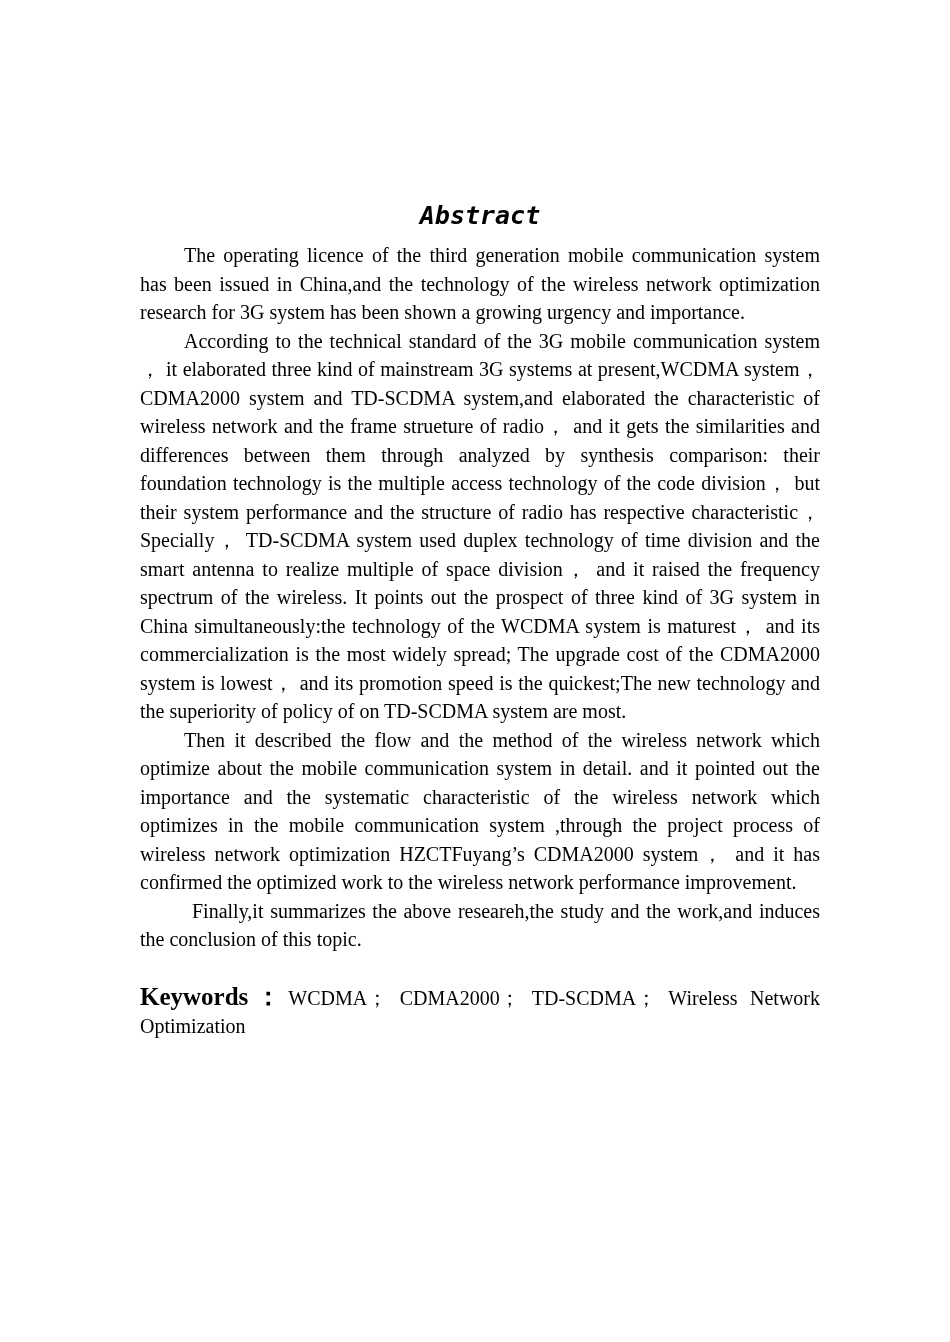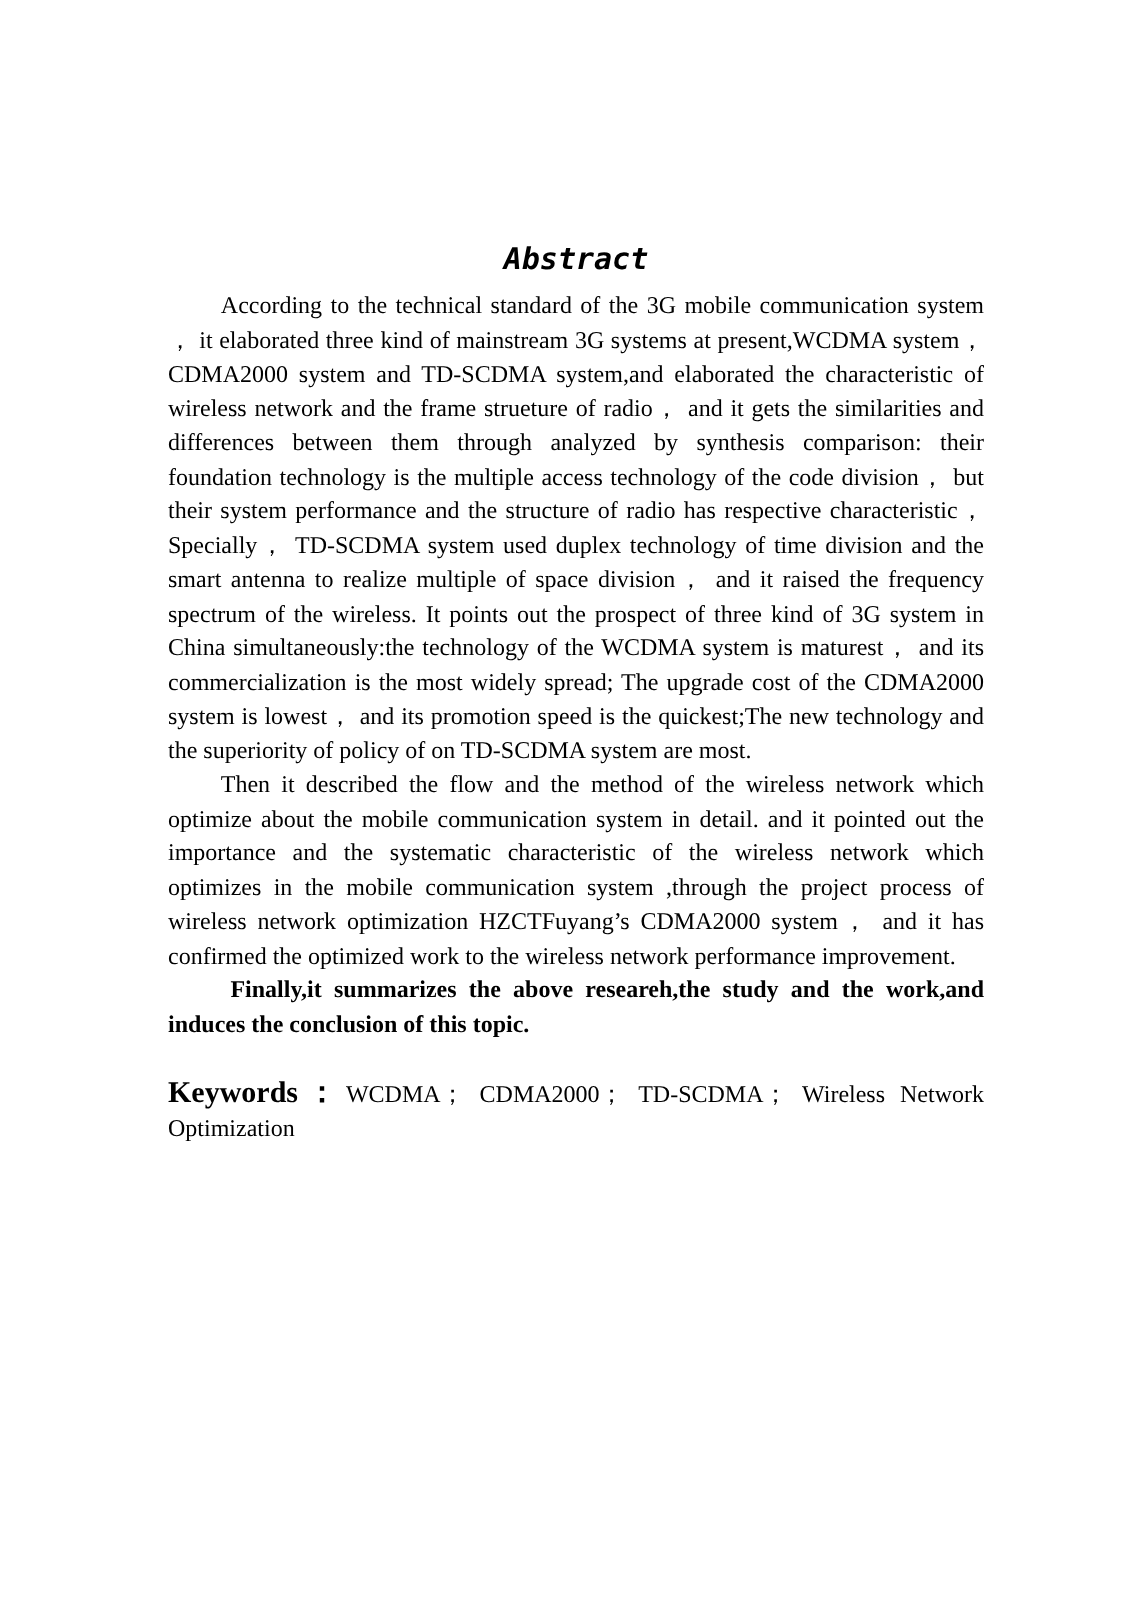--- a/index.html
+++ b/index.html
@@ -34,39 +34,39 @@
       font-family: "Liberation Serif", serif;
       font-size: 20px;
       line-height: 28.5px;
       text-align: justify;
       text-indent: 44px;
       margin: 0;
       word-spacing: 0px;
     }
     .para.p4 {
       text-indent: 52px;
-      font-weight: bold;
     }
     .keywords {
       font-family: "Liberation Serif", serif;
       font-size: 20px;
       line-height: 28.5px;
       text-align: justify;
       margin: 29px 0 0 0;
     }
     .kw-label {
       font-weight: bold;
       font-size: 25px;
       font-family: Liberation Serif, serif;
     }
   </style>
 </head>
 <body>
 
 <div class="page">
   <h1 class="title">Abstract</h1>
+  <p class="para">The operating licence of the third generation mobile communication system has been issued in China,and the technology of the wireless network optimization research for 3G system has been shown a growing urgency and importance.</p>
   <p class="para">According to the technical standard of the 3G mobile communication system ， it elaborated three kind of mainstream 3G systems at present,WCDMA system， CDMA2000 system and TD-SCDMA system,and elaborated the characteristic of wireless network and the frame strueture of radio， and it gets the similarities and differences between them through analyzed by synthesis comparison: their  foundation technology is the multiple access technology of the code division， but their system performance and the structure of radio has respective characteristic， Specially， TD-SCDMA system used duplex technology of time division and the smart antenna to realize multiple of space division， and it raised the frequency spectrum of the wireless. It points out the prospect of three kind of 3G system in China simultaneously:the technology of the WCDMA system is maturest， and its commercialization is the most widely spread; The upgrade cost of the CDMA2000 system is lowest， and its promotion speed is the quickest;The new technology and the superiority of policy of on TD-SCDMA system are most.</p>
   <p class="para">Then it described the flow and the method of the wireless network which optimize about the mobile communication system in detail. and it pointed out the importance and the systematic characteristic of the wireless network which optimizes in the mobile communication system ,through the project process of wireless network optimization HZCTFuyang’s CDMA2000 system， and it has confirmed the optimized work to the wireless network performance improvement.</p>
   <p class="para p4">Finally,it summarizes the above researeh,the study and the work,and induces the conclusion of this topic.</p>
   <p class="keywords">
     <span class="kw-label">Keywords：</span><span>WCDMA； CDMA2000； TD-SCDMA； Wireless Network Optimization</span>
   </p>
 </div>
 
 </body></html>

